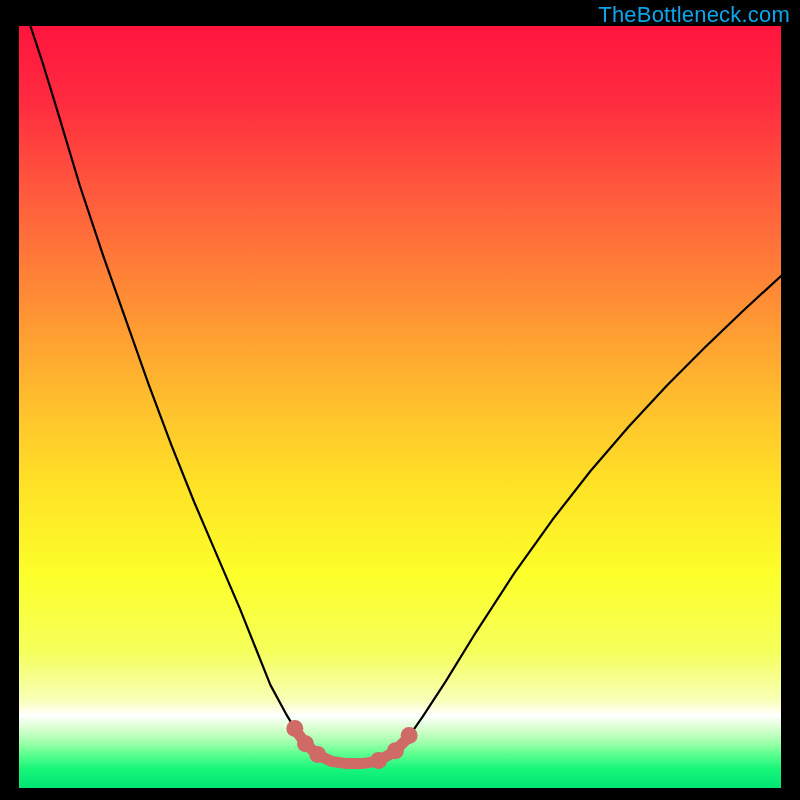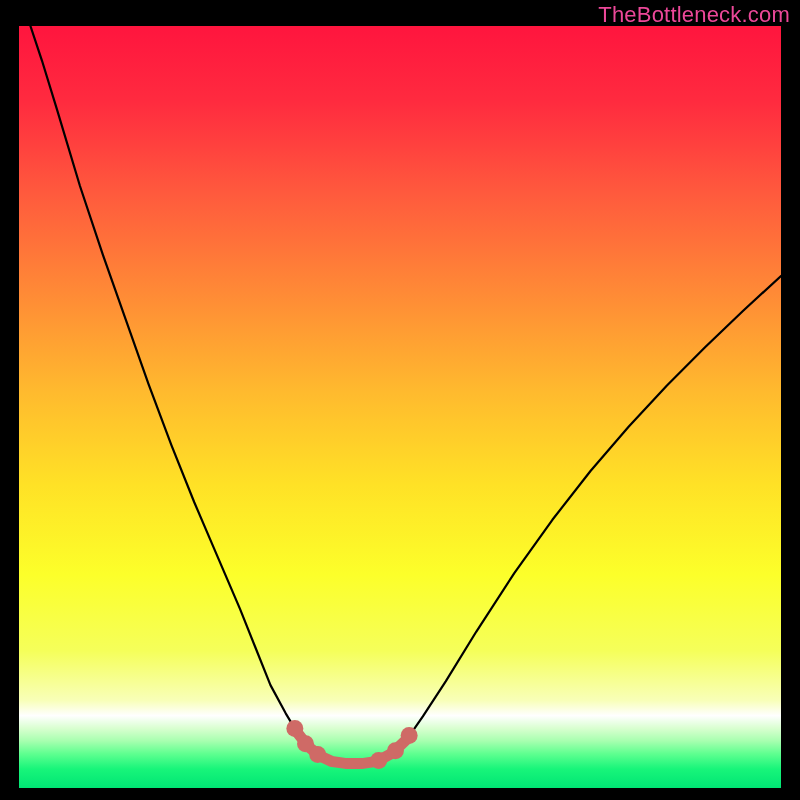--- a/index.html
+++ b/index.html
@@ -14,21 +14,21 @@
   .frame {
     position: relative;
     width: 800px;
     height: 800px;
     background: #000;
   }
   .watermark {
     position: absolute;
     top: 2px;
     right: 10px;
-    color: #ec4899;
+    color: #0ea5e9;
     font-size: 22px;
     font-weight: 500;
     letter-spacing: 0.2px;
     z-index: 10;
   }
   .plot-wrap {
     position: absolute;
     left: 19px;
     top: 26px;
     width: 762px;

